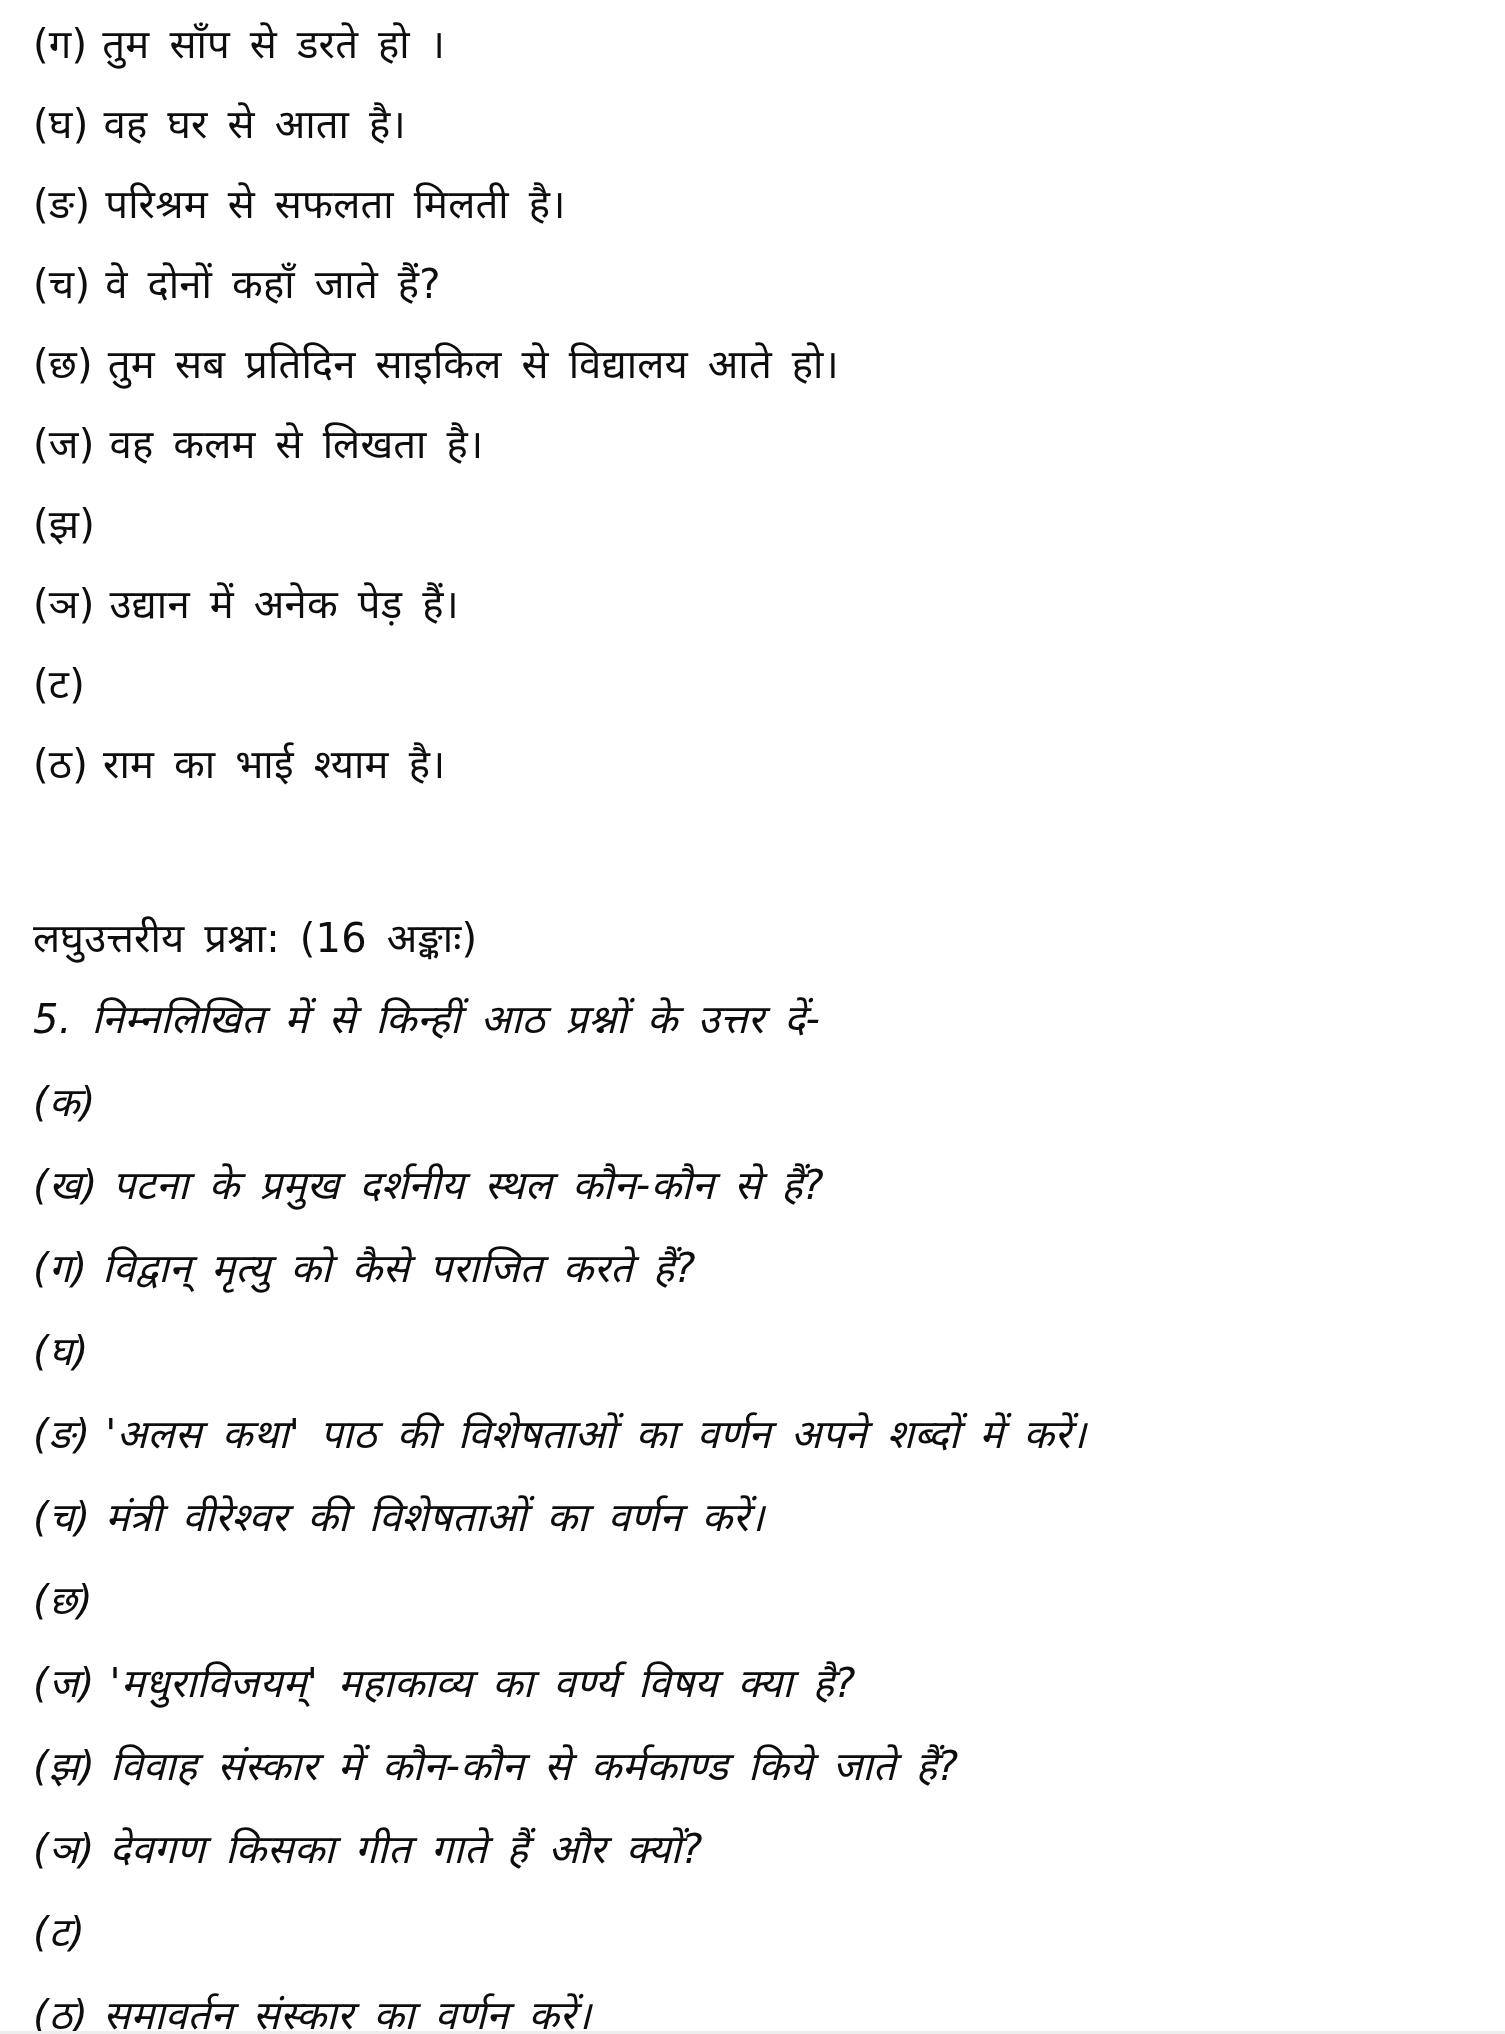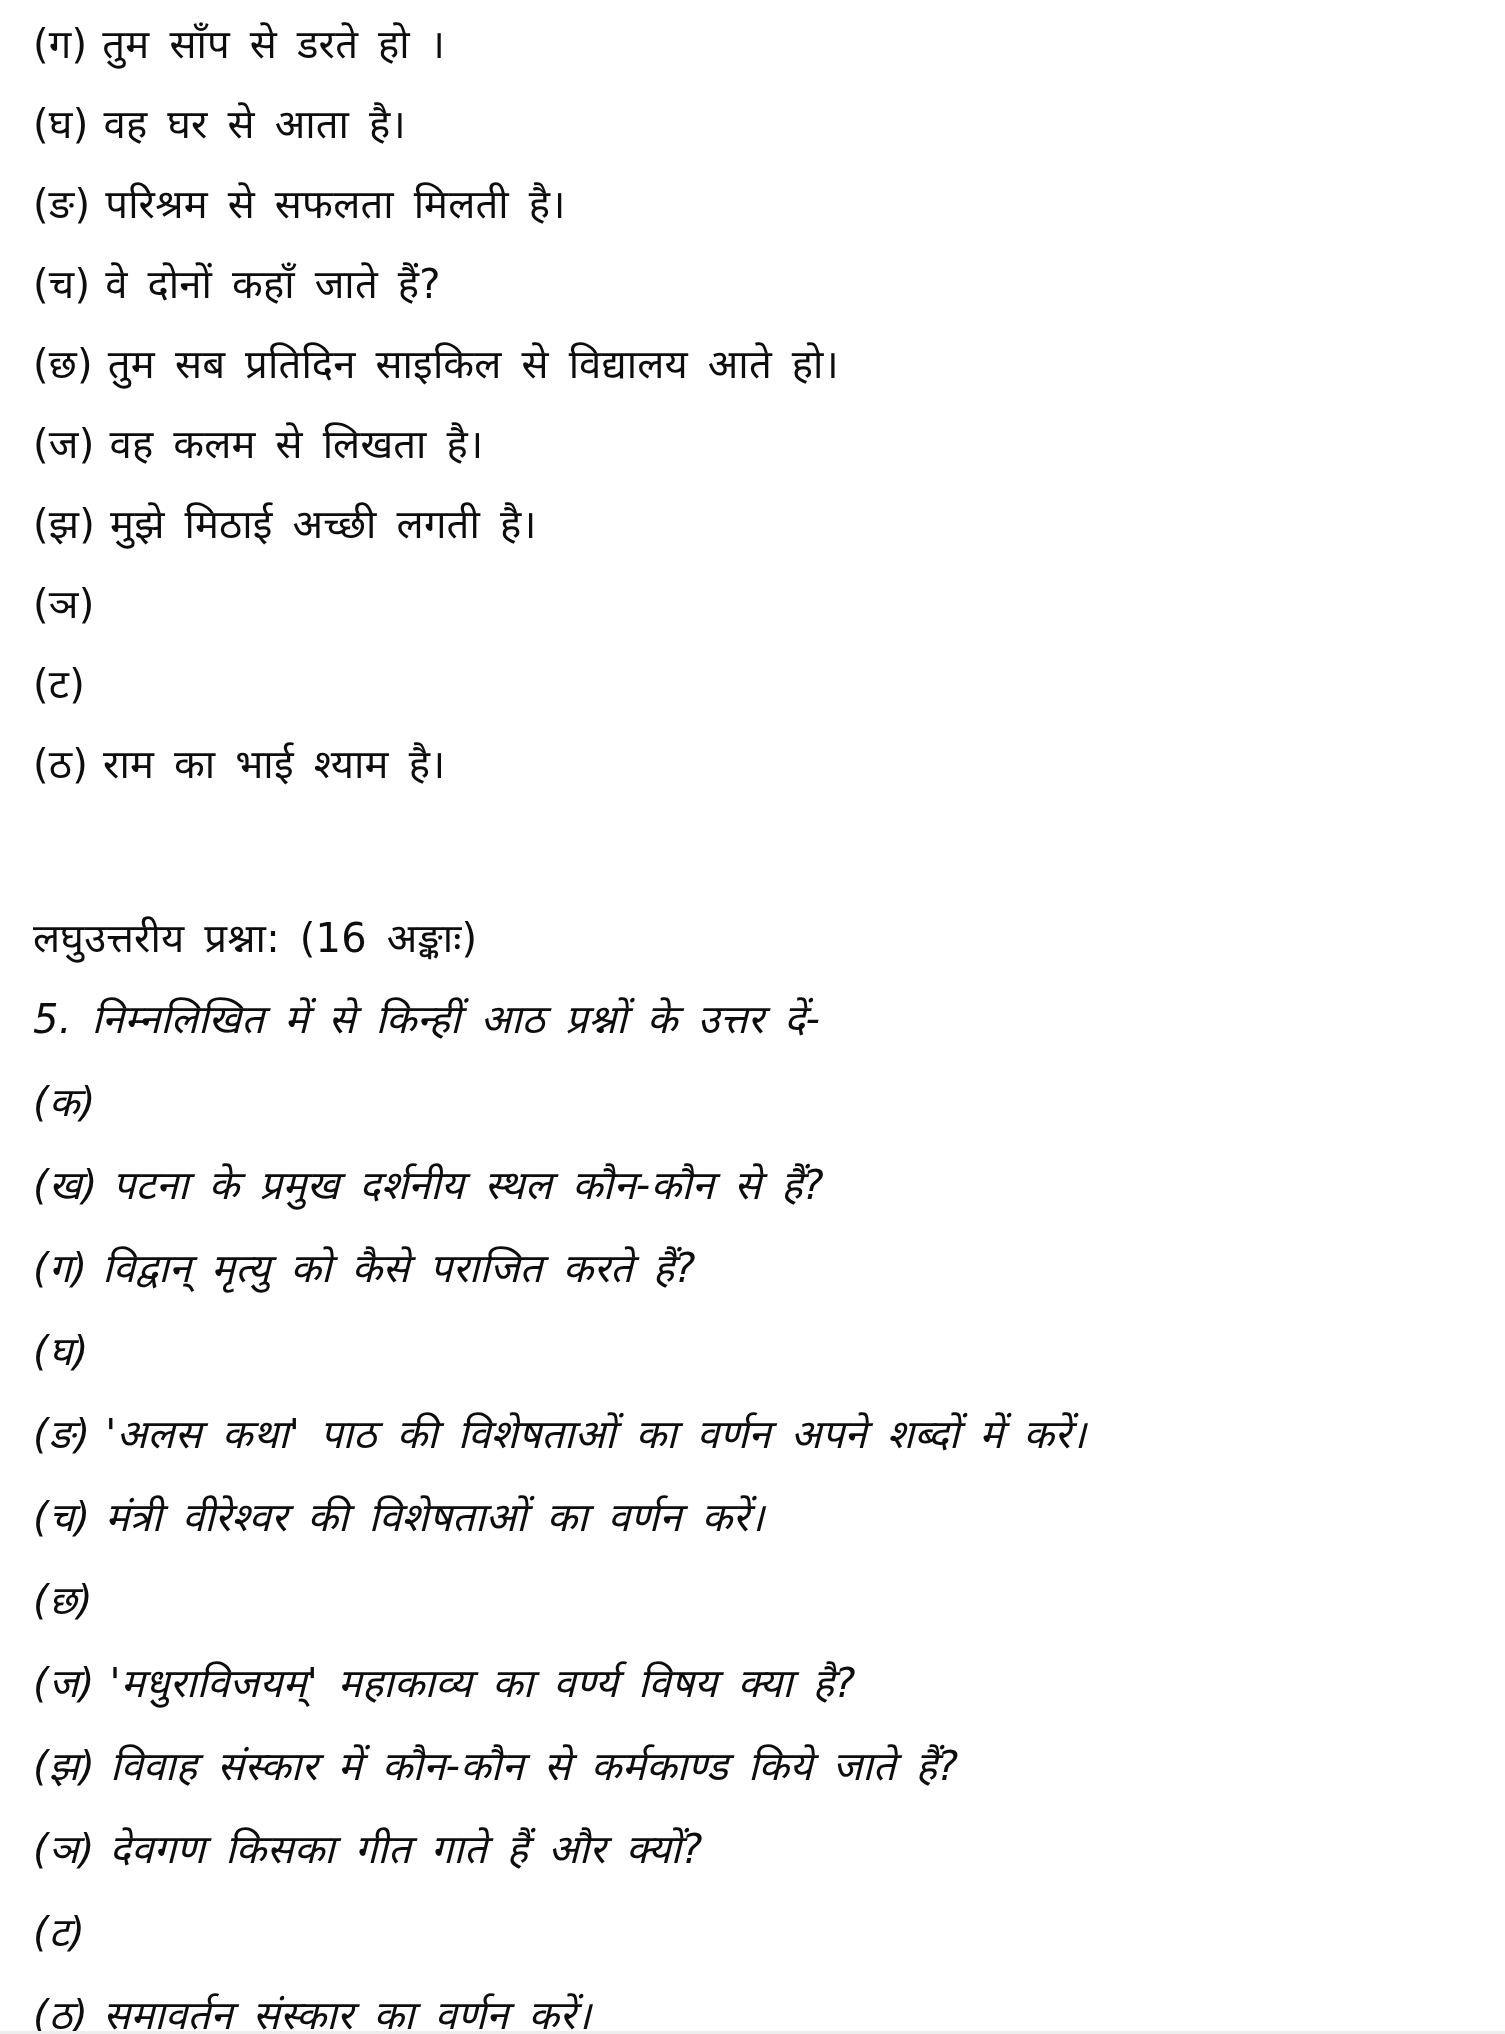--- a/index.html
+++ b/index.html
@@ -93,25 +93,25 @@
         <span class="item-text">तुम सब प्रतिदिन साइकिल से विद्यालय आते हो।</span>
       </div>
 
       <div class="line">
         <span class="item-label">(ज)</span>
         <span class="item-text">वह कलम से लिखता है।</span>
       </div>
 
       <div class="line">
         <span class="item-label">(झ)</span>
-        <span class="item-text">मुझे मिठाई अच्छी लगती है।</span>
       </div>
 
       <div class="line">
         <span class="item-label">(ञ)</span>
+        <span class="item-text">उद्यान में अनेक पेड़ हैं।</span>
       </div>
 
       <div class="line">
         <span class="item-label">(ट)</span>
       </div>
 
       <div class="line">
         <span class="item-label">(ठ)</span>
         <span class="item-text">राम का भाई श्याम है।</span>
       </div>

